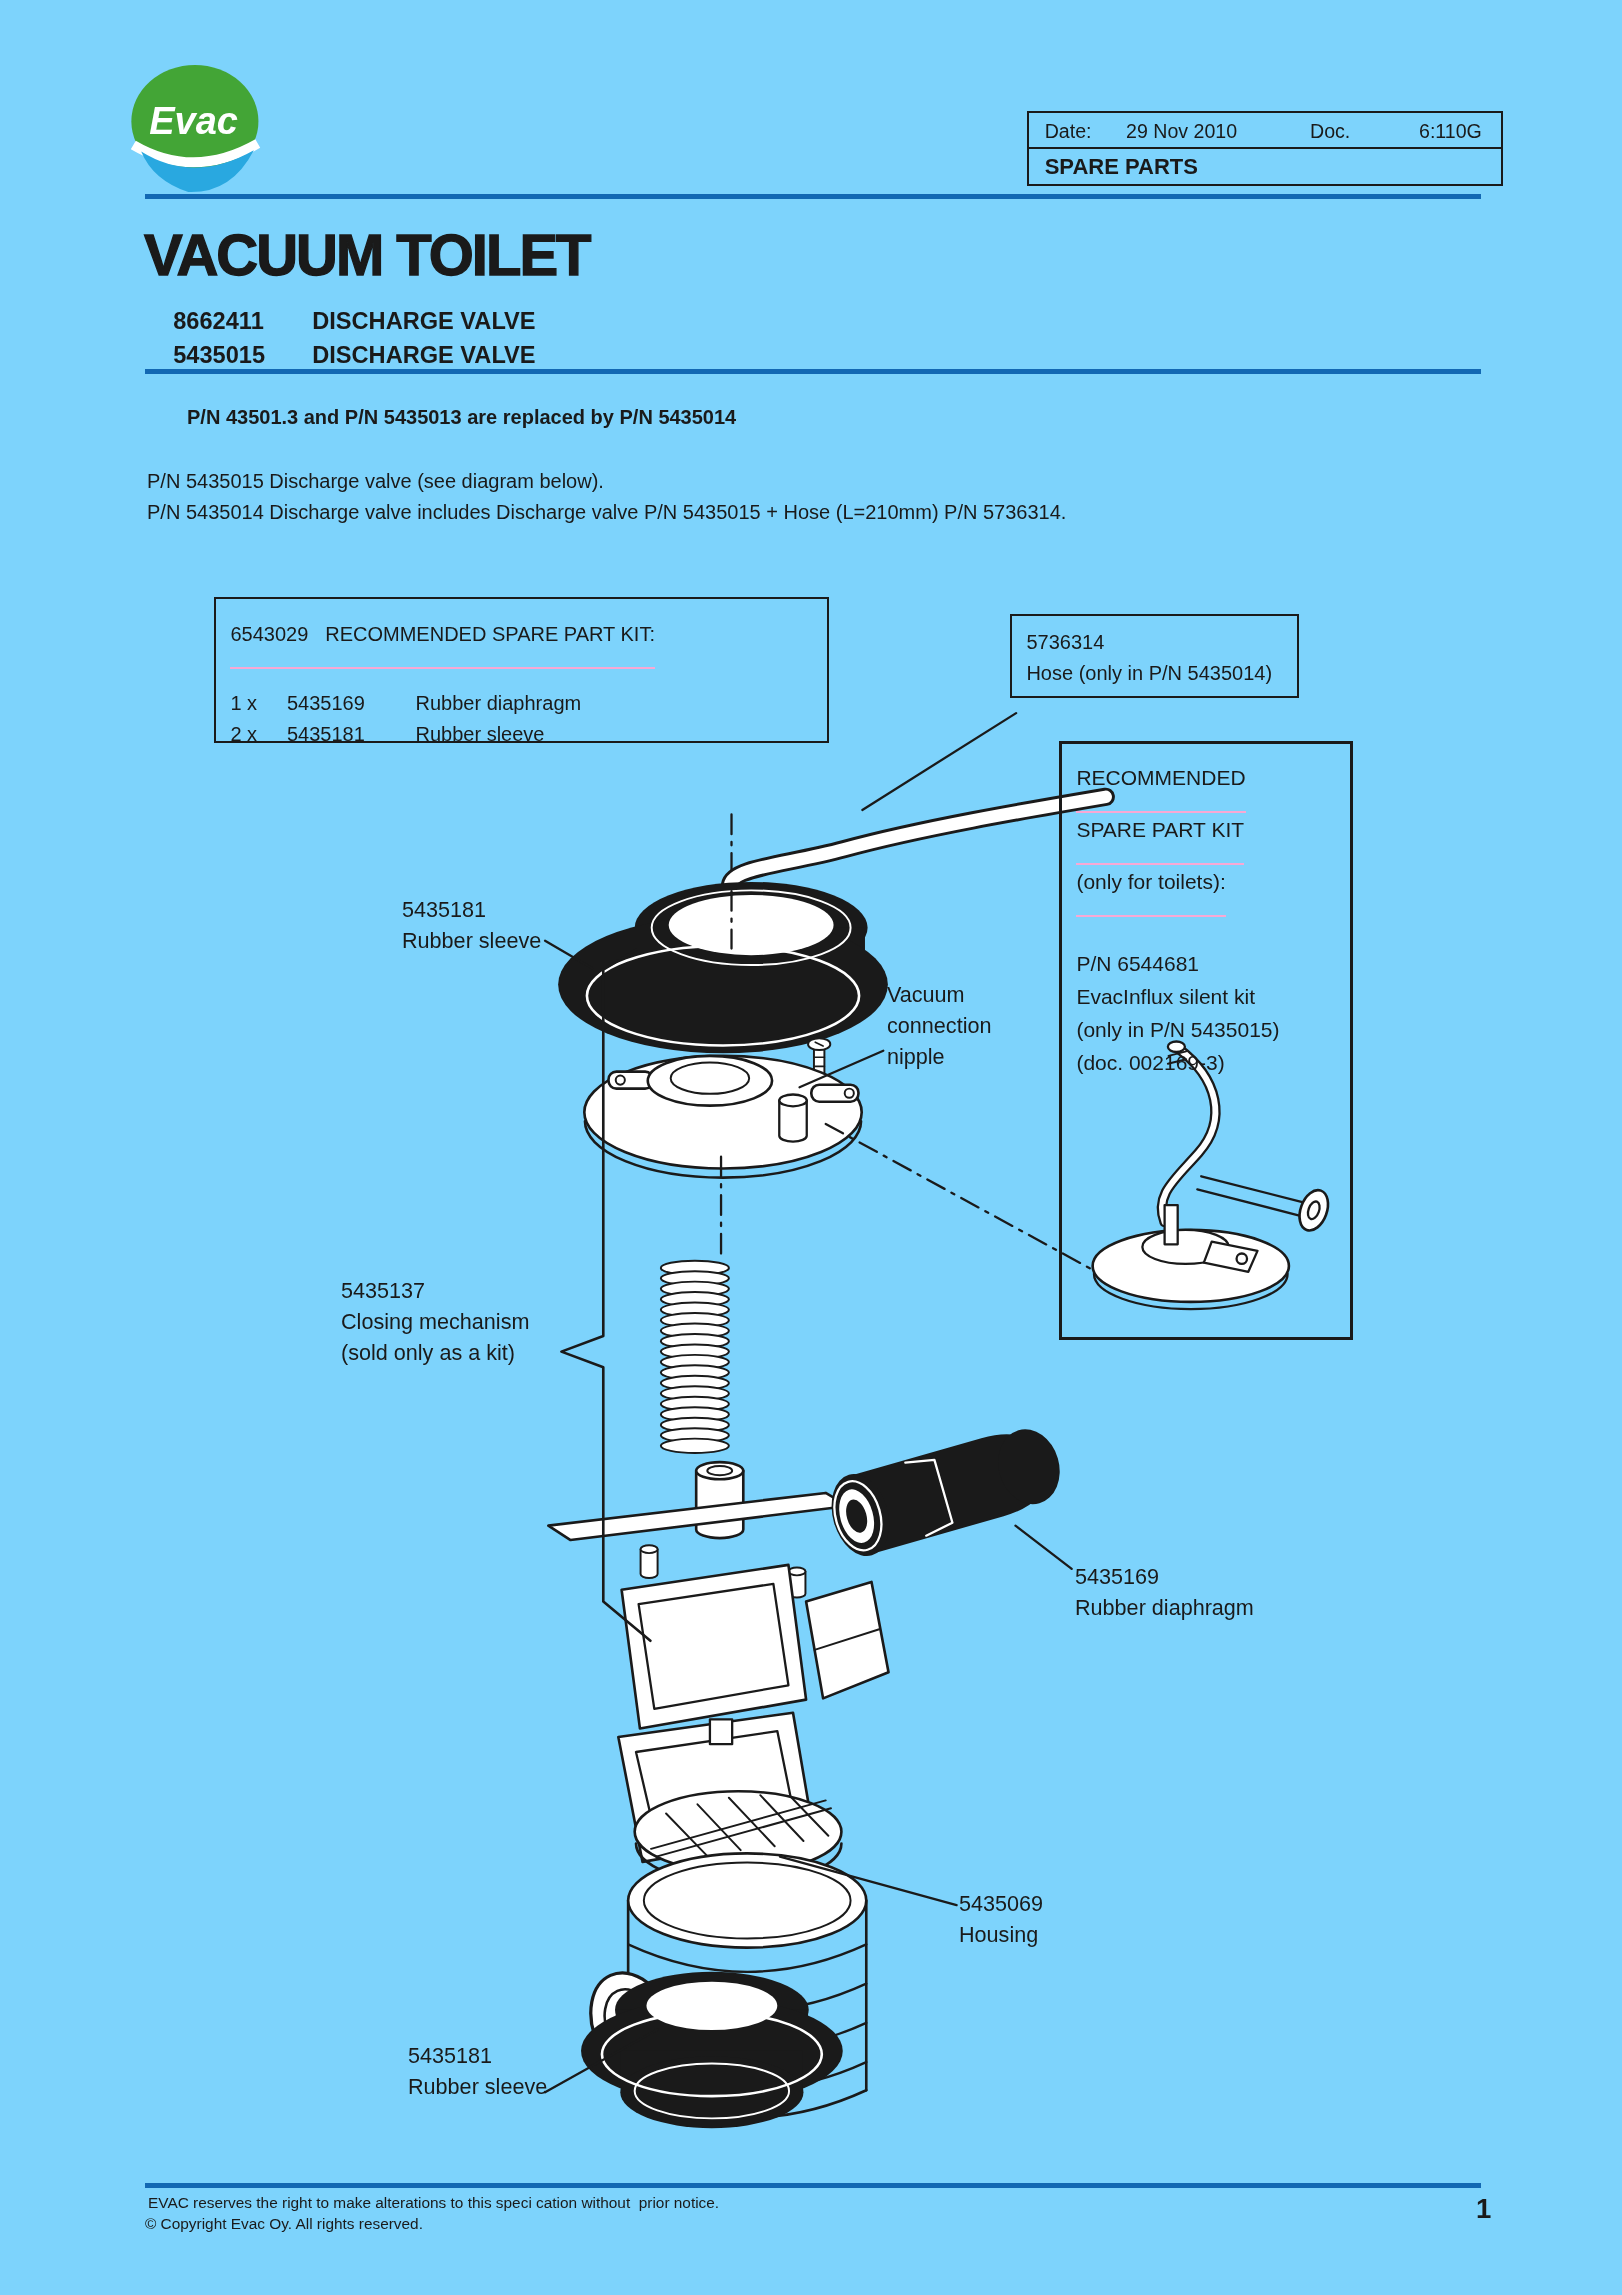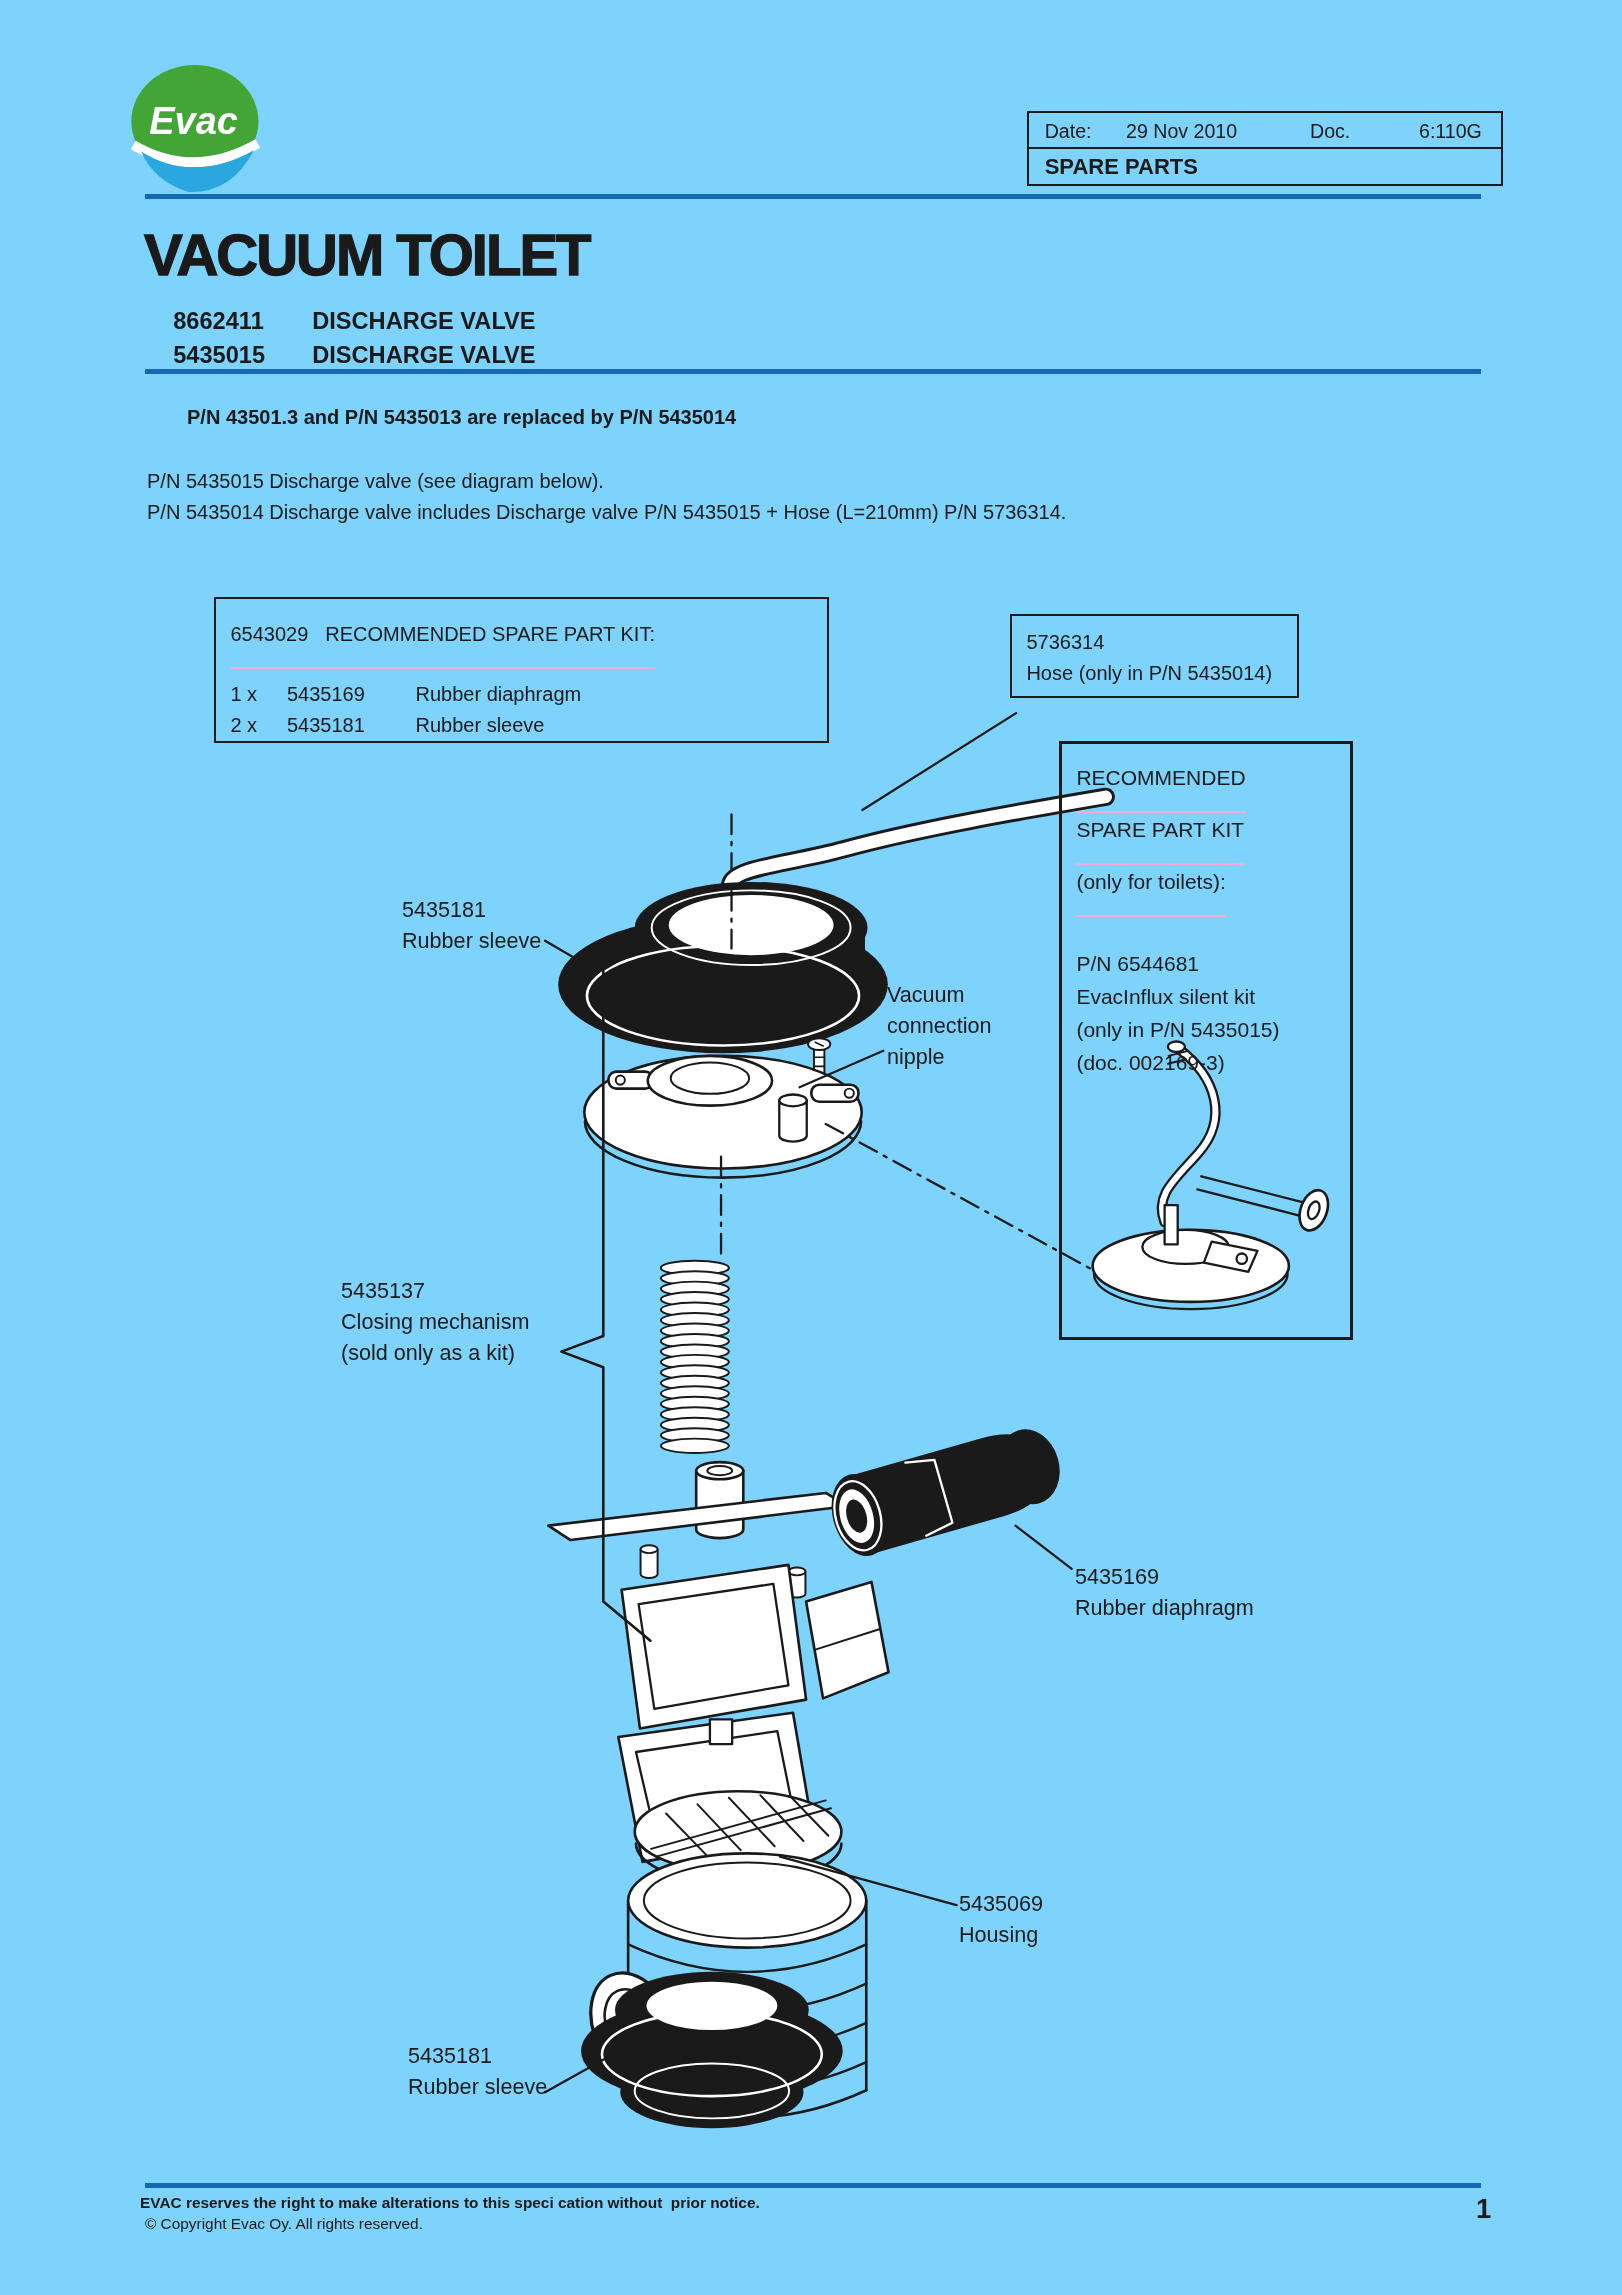--- a/index.html
+++ b/index.html
@@ -220,21 +220,21 @@
   <div class="rule" style="left:145px;top:369px;width:1336px;height:5.2px;"></div>
 
   <div class="abs z2 body-b">P/N 43501.3 and P/N 5435013 are replaced by P/N 5435014</div>
   <div class="abs z2 body-t" style="left:147px;top:470px;">P/N 5435015 Discharge valve (see diagram below).</div>
   <div class="abs z2 body-t" style="left:147px;top:501px;">P/N 5435014 Discharge valve includes Discharge valve P/N 5435015 + Hose (L=210mm) P/N 5736314.</div>
 
   <div class="pbox" style="left:214px;top:597px;width:597px;height:122px;padding:19.6px 0 0 14.4px;">
     <div>
       <span class="u"><span>6543029</span><span style="display:inline-block;width:17px;"></span><span>RECOMMENDED SPARE PART KIT:</span></span>
     </div>
-    <div class="krow" style="margin-top:10px;">
+    <div class="krow" style="margin-top:19px;">
       <span class="q">1 x</span>
       <span class="p">5435169</span>
       <span>Rubber diaphragm</span>
     </div>
     <div class="krow">
       <span class="q">2 x</span>
       <span class="p">5435181</span>
       <span>Rubber sleeve</span>
     </div>
   </div>
@@ -281,18 +281,18 @@
     <div>5435069</div>
     <div>Housing</div>
   </div>
 
   <div class="lbl" style="left:408px;top:2040px;">
     <div>5435181</div>
     <div>Rubber sleeve</div>
   </div>
 
   <div class="rule" style="left:145px;top:2183px;width:1336px;height:4.6px;"></div>
-  <div class="abs z2 foot" style="left:140px;top:2193px;font-weight:bold;">EVAC reserves the right to make alterations to this speci cation without  prior notice.</div>
+  <div class="abs z2 foot" style="left:148px;top:2193px;">EVAC reserves the right to make alterations to this speci cation without  prior notice.</div>
   <div class="abs z2 foot" style="left:145px;top:2214px;">© Copyright Evac Oy. All rights reserved.</div>
   <div class="abs z2 pageno" style="left:1476px;top:2193px;">1</div>
 
 </div>
 
 
 </body></html>

